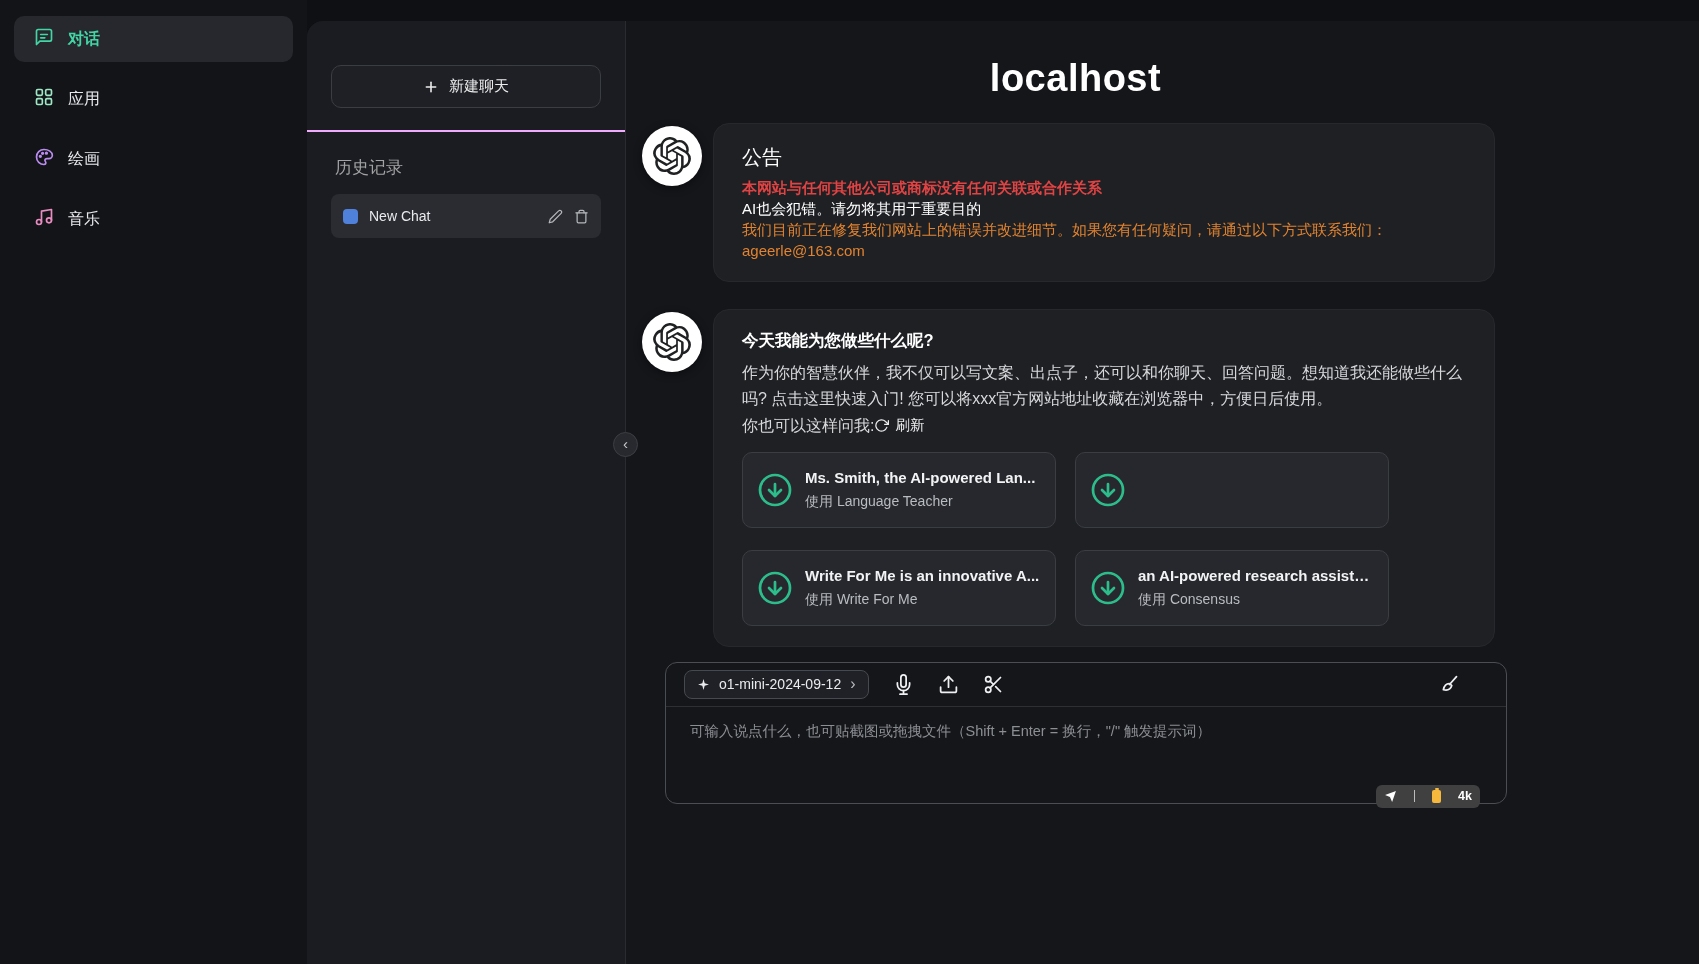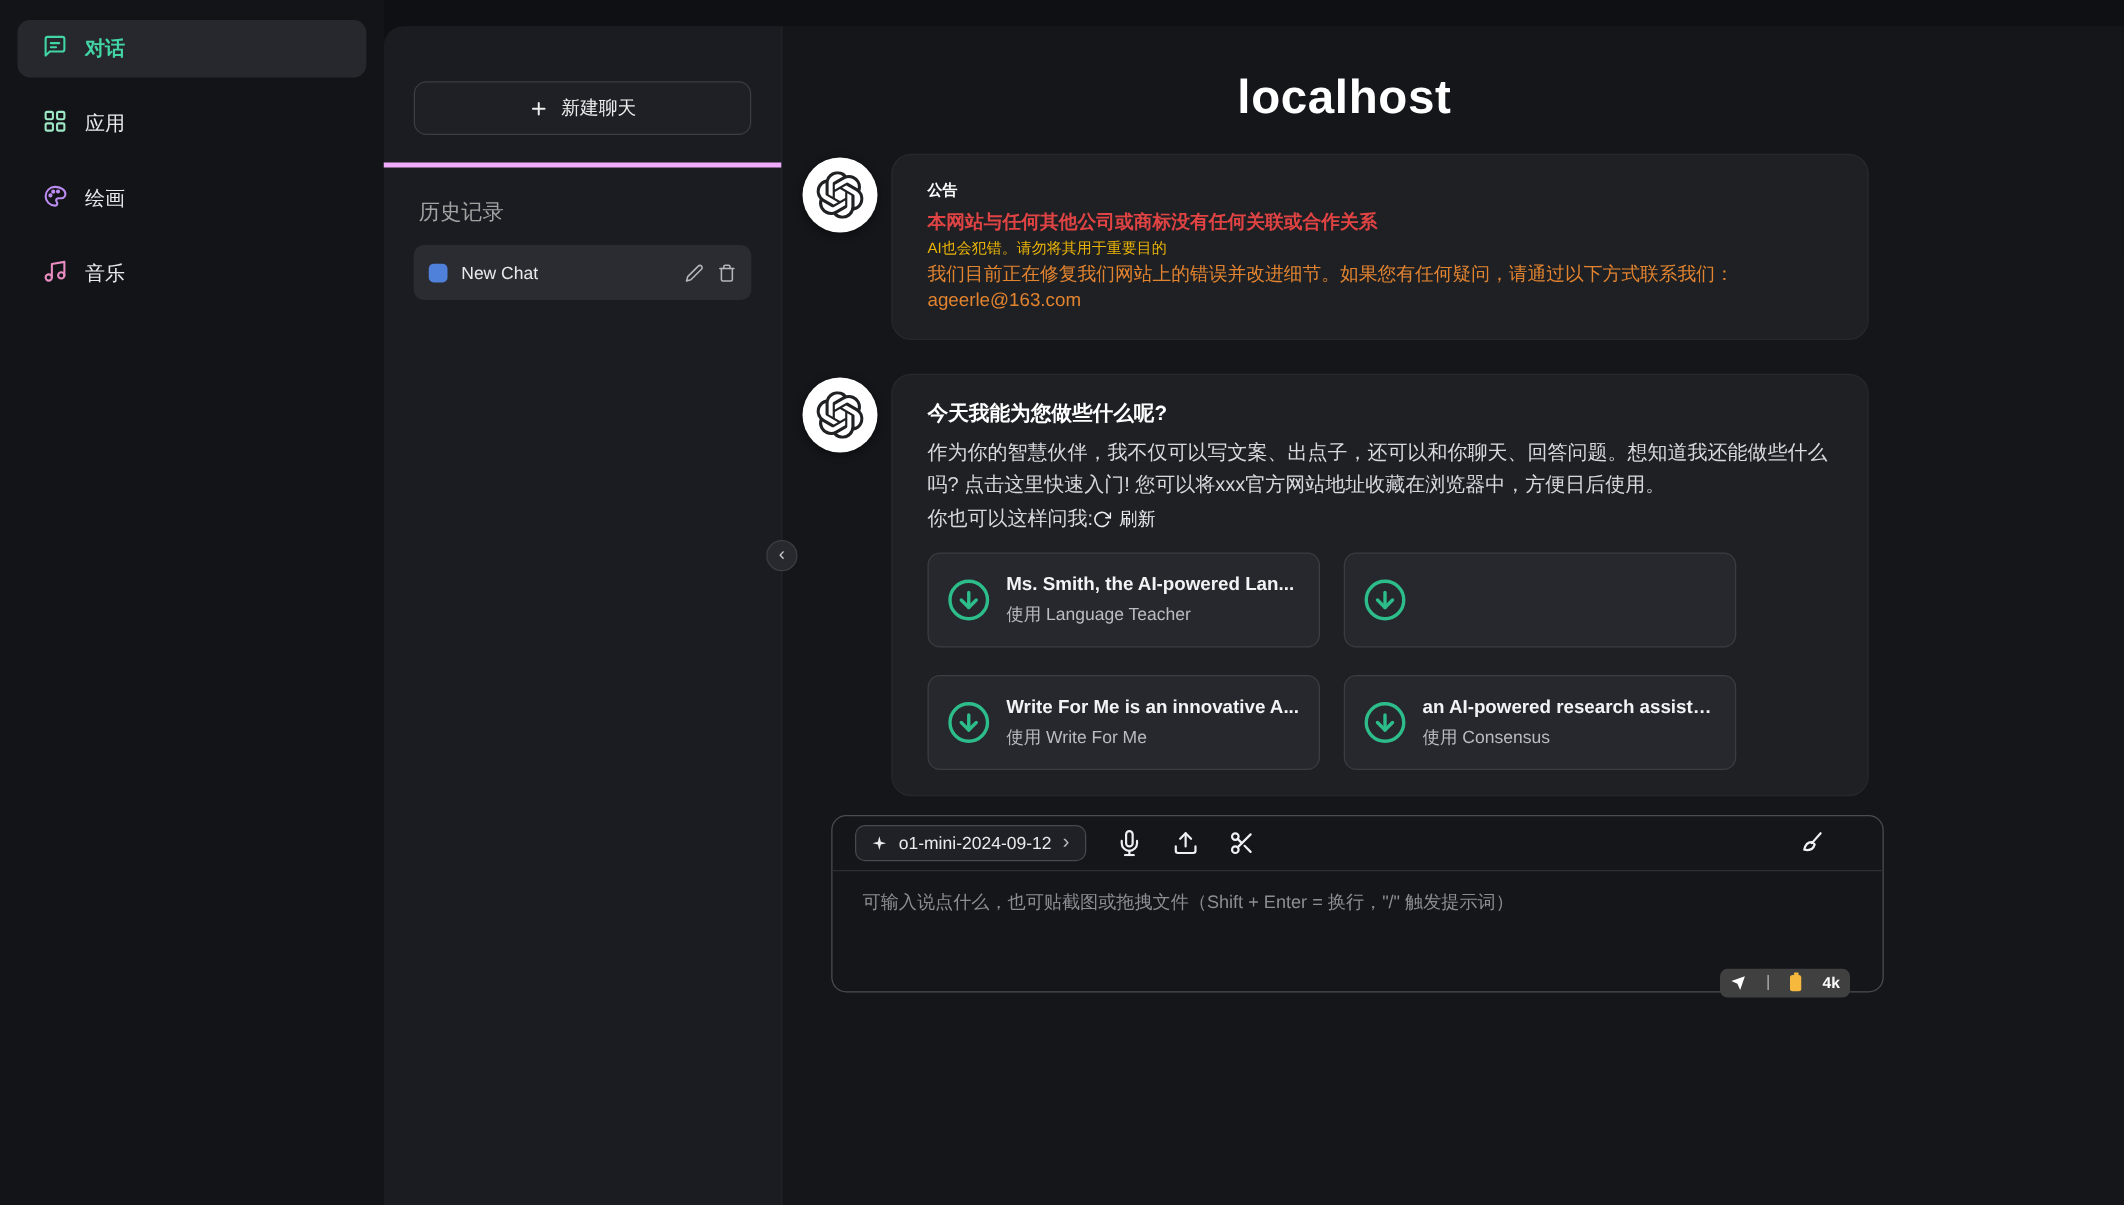--- a/index.html
+++ b/index.html
@@ -24,21 +24,21 @@
                color:#dcdee1; font-size:15px; width:100%; display:flex; align-items:center;
                justify-content:center; cursor:pointer; }
 
   
   .workspace { position:absolute; left:307px; top:21px; width:1392px; height:943px;
                display:flex; background:#15161a; border-top-left-radius:16px; }
 
   
   .chatlist { width:319px; background:#1b1c21; border-top-left-radius:16px;
               border-right:1px solid #2a2b30; display:flex; flex-direction:column; position:relative; }
-  .newchat-wrap { padding:44px 24px 22px; border-bottom:4px solid #f0abfc; }
+  .newchat-wrap { padding:44px 24px 22px; border-bottom:2px solid #f0abfc; }
   .newchat-btn { height:43px; width:100%; border:1px solid #3a3d42; border-radius:10px;
                  background:#1e2025; color:#ececec; font-size:15px; display:flex; align-items:center;
                  justify-content:center; gap:10px; cursor:pointer; }
   .newchat-btn svg { width:16px; height:16px; stroke:#ececec; stroke-width:2.4; fill:none; stroke-linecap:round; }
   .history-title { margin:24px 28px 15px; color:#a3a3a3; font-size:17px; }
   .chat-item { margin:0 24px; height:44px; background:#2a2c31; border-radius:8px; display:flex;
                align-items:center; padding:0 12px; gap:11px; cursor:pointer; }
   .chat-square { width:15px; height:15px; border-radius:4px; background:#4f80da; flex-shrink:0; }
   .chat-item-title { color:#e9eaec; font-size:14px; flex:1; }
   .chat-item .act { width:15px; height:15px; color:#b4b6ba; cursor:pointer; }
@@ -53,23 +53,23 @@
   .main { flex:1; position:relative; padding:0 190px 0 16px; }
   .main-title { text-align:center; margin-top:36px; color:#ffffff; font-size:38px; font-weight:700;
                 letter-spacing:.5px; }
   .msg-row { display:flex; gap:11px; margin-top:23px; margin-right:14px; align-items:flex-start; }
   .avatar { width:60px; height:60px; border-radius:50%; background:#ffffff; display:flex;
             align-items:center; justify-content:center; flex-shrink:0; margin-top:3px;
             box-shadow:0 2px 8px rgba(0,0,0,.45); }
   .avatar svg { width:38px; height:38px; fill:#202123; }
   .bubble { background:#1e2024; border:1px solid #26282d; border-radius:16px; padding:20px 28px;
             flex:1; min-width:0; }
-  .ann-heading { color:#ffffff; font-size:12px; font-weight:700; margin-bottom:6px; }
+  .ann-heading { color:#ffffff; font-size:20px; font-weight:400; margin-bottom:6px; }
   .ann-line1 { color:#e04343; font-size:15px; font-weight:700; line-height:21px; }
-  .ann-line2 { color:#eab308; font-size:12px; line-height:21px; }
+  .ann-line2 { color:#ffffff; font-size:15px; line-height:21px; }
   .ann-line3 { color:#e2832f; font-size:15px; line-height:21px; }
   .ann-email { color:#e2832f; font-size:15px; line-height:21px; text-decoration:none; display:inline-block; }
   .wel-heading { color:#ffffff; font-size:16.5px; font-weight:700; margin-bottom:8px; }
   .wel-body { color:#d8d9db; font-size:16px; line-height:25.5px; }
   .prompt-row { display:flex; justify-content:flex-start; align-items:center; margin-top:2px; }
   .ask-line { color:#d8d9db; font-size:16px; line-height:25.5px; }
   .refresh-btn { display:flex; align-items:center; gap:6px; color:#ededee; font-size:14.5px; cursor:pointer; }
   .refresh-btn svg { width:15px; height:15px; stroke:#ededee; stroke-width:2; fill:none;
                      stroke-linecap:round; stroke-linejoin:round; }
   .cards { margin-top:13px; display:grid; grid-template-columns:314px 314px; gap:22px 19px; }

